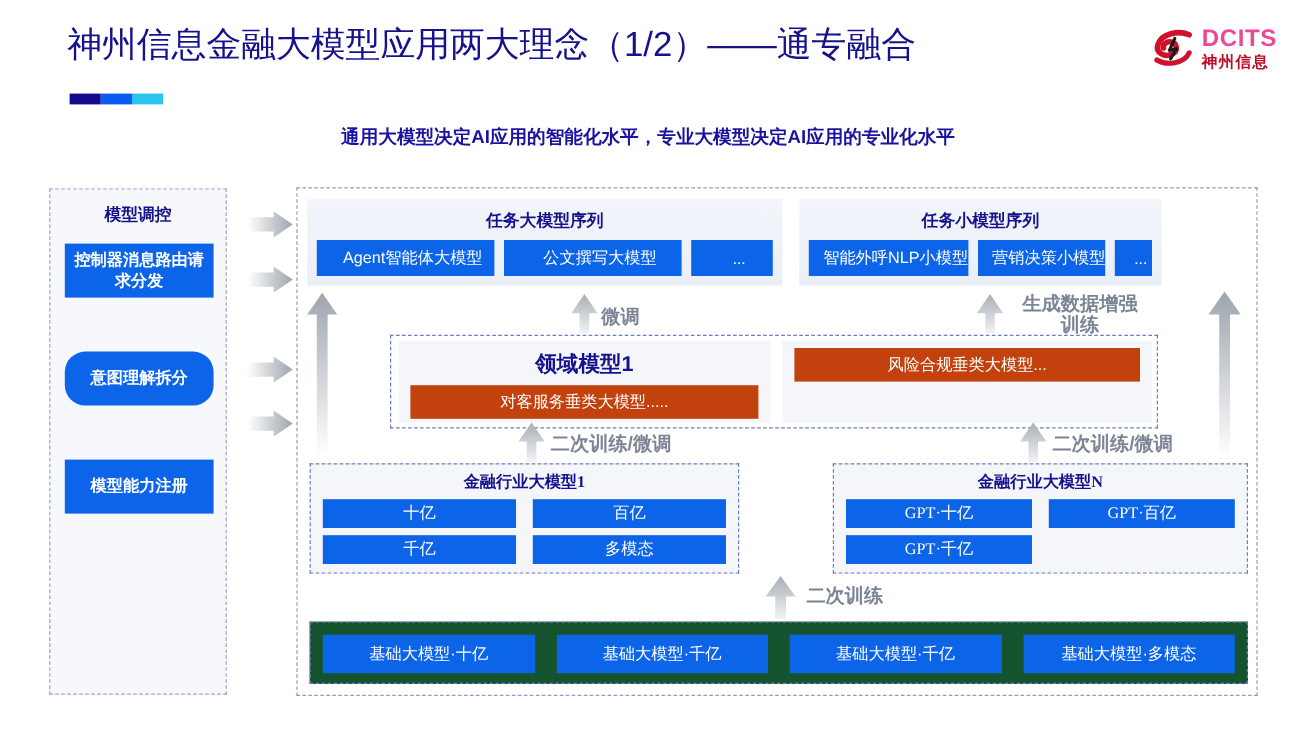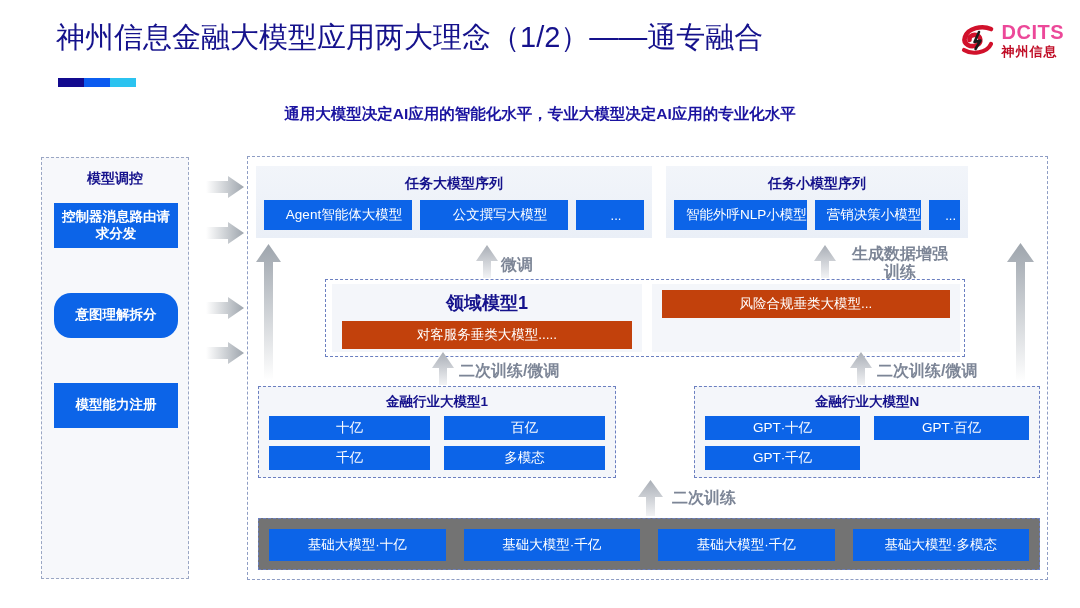--- a/index.html
+++ b/index.html
@@ -101,35 +101,35 @@
   .dom-right{left:326px;width:308px;}
   .dom-title{text-align:center;font-size:18px;font-weight:bold;color:#15128c;padding-top:7px;}
   .dom-chip{
     margin:6px 10px 0 10px;height:28px;background:#c2410c;color:#fff;
     font-size:13.5px;display:flex;align-items:center;justify-content:center;
   }
 
   
   .ind{
     position:absolute;top:386px;height:92px;
-    border:1px dashed #6b7fc0;box-sizing:border-box;background:#f4f6fa;
+    border:1px dashed #6b7fc0;box-sizing:border-box;background:#f4f6fa;font-family:Liberation Serif, serif;
   }
   .ind-left{left:258px;width:358px;}
   .ind-right{left:694px;width:346px;}
   .ind-title{text-align:center;font-size:13.5px;font-weight:bold;color:#15128c;padding-top:6px;}
   .ind-grid{display:grid;grid-template-columns:1fr 1fr;gap:6px 14px;padding:5px 10px 0 10px;}
   .ind-cell{
     background:#0c64e8;color:#fff;font-size:13.5px;height:24px;
     display:flex;align-items:center;justify-content:center;
   }
 
   
   .base{
     position:absolute;left:258px;top:518px;width:782px;height:52px;
-    border:1px dashed #6b7fc0;box-sizing:border-box;background:#737373;
+    border:1px dashed #6b7fc0;box-sizing:border-box;background:#14532d;
   }
   .base-row{display:flex;gap:18px;padding:10px 10px 0 10px;}
   .base-cell{
     flex:1;height:32px;background:#0c64e8;color:#fff;font-size:13.5px;
     display:flex;align-items:center;justify-content:center;white-space:nowrap;
   }
   .alabel{position:absolute;font-size:16px;font-weight:bold;color:#7c8596;line-height:1.15;}
   .alabel.center{text-align:center;}
 </style>
 </head>

